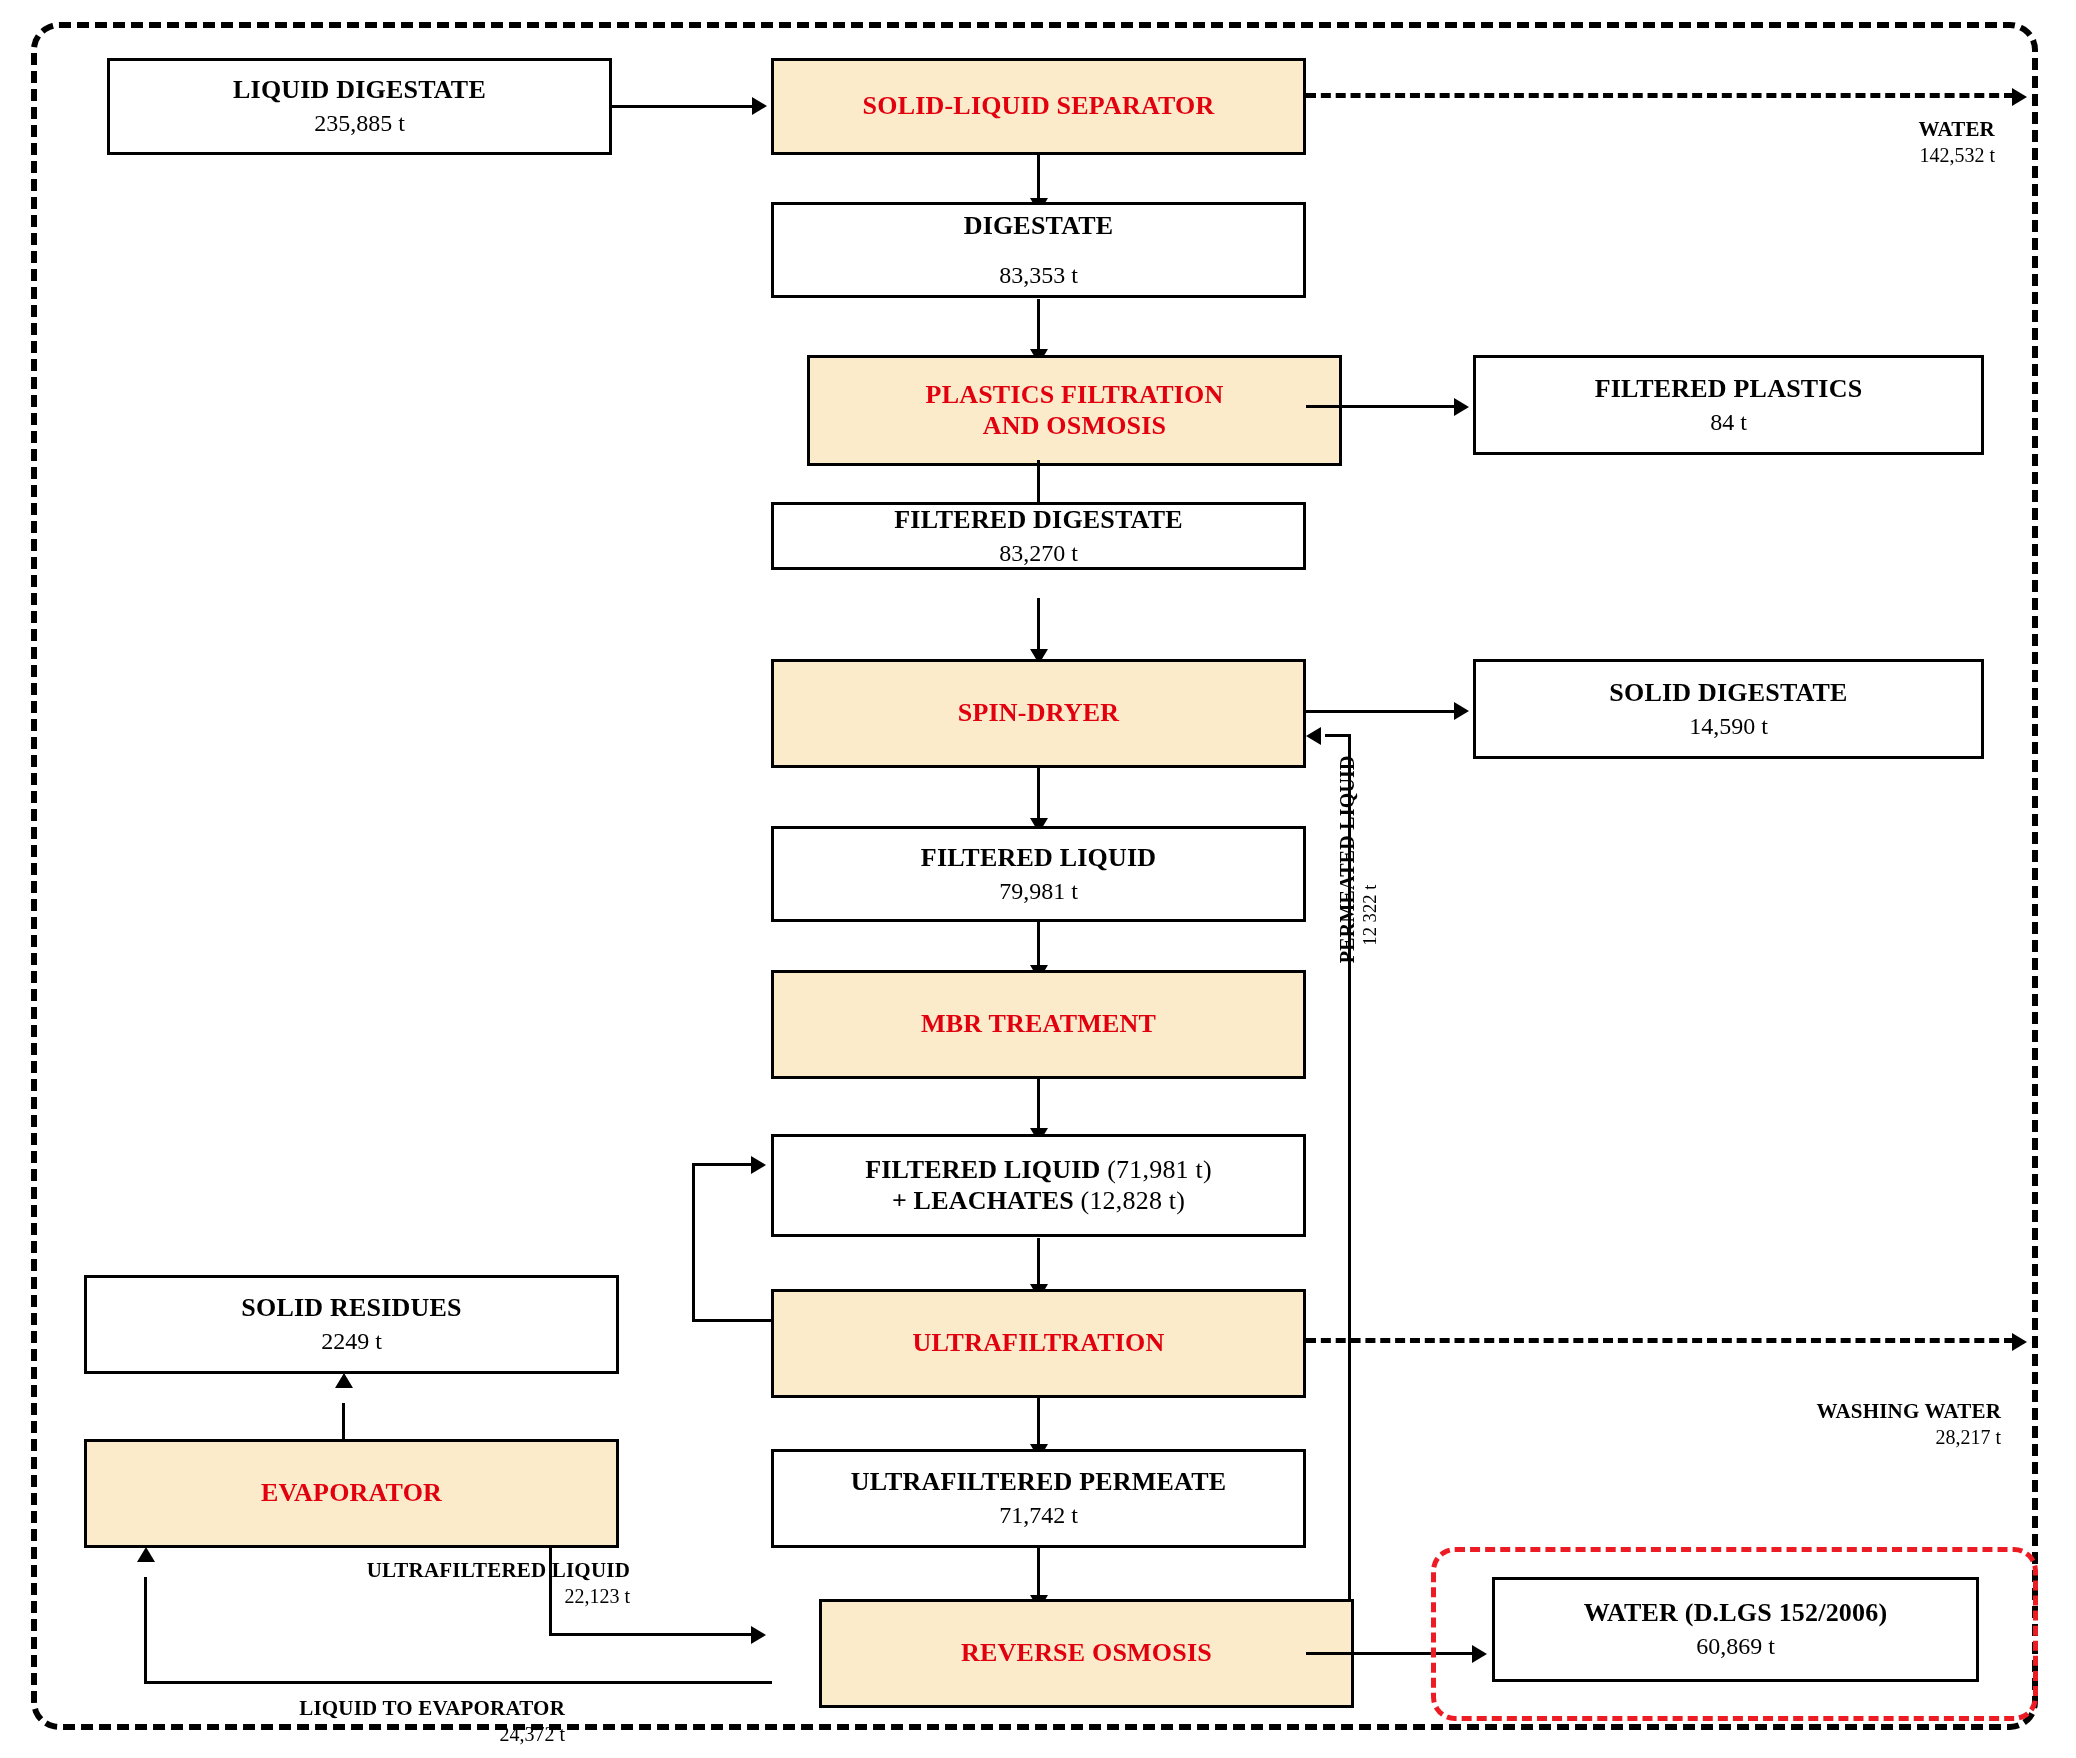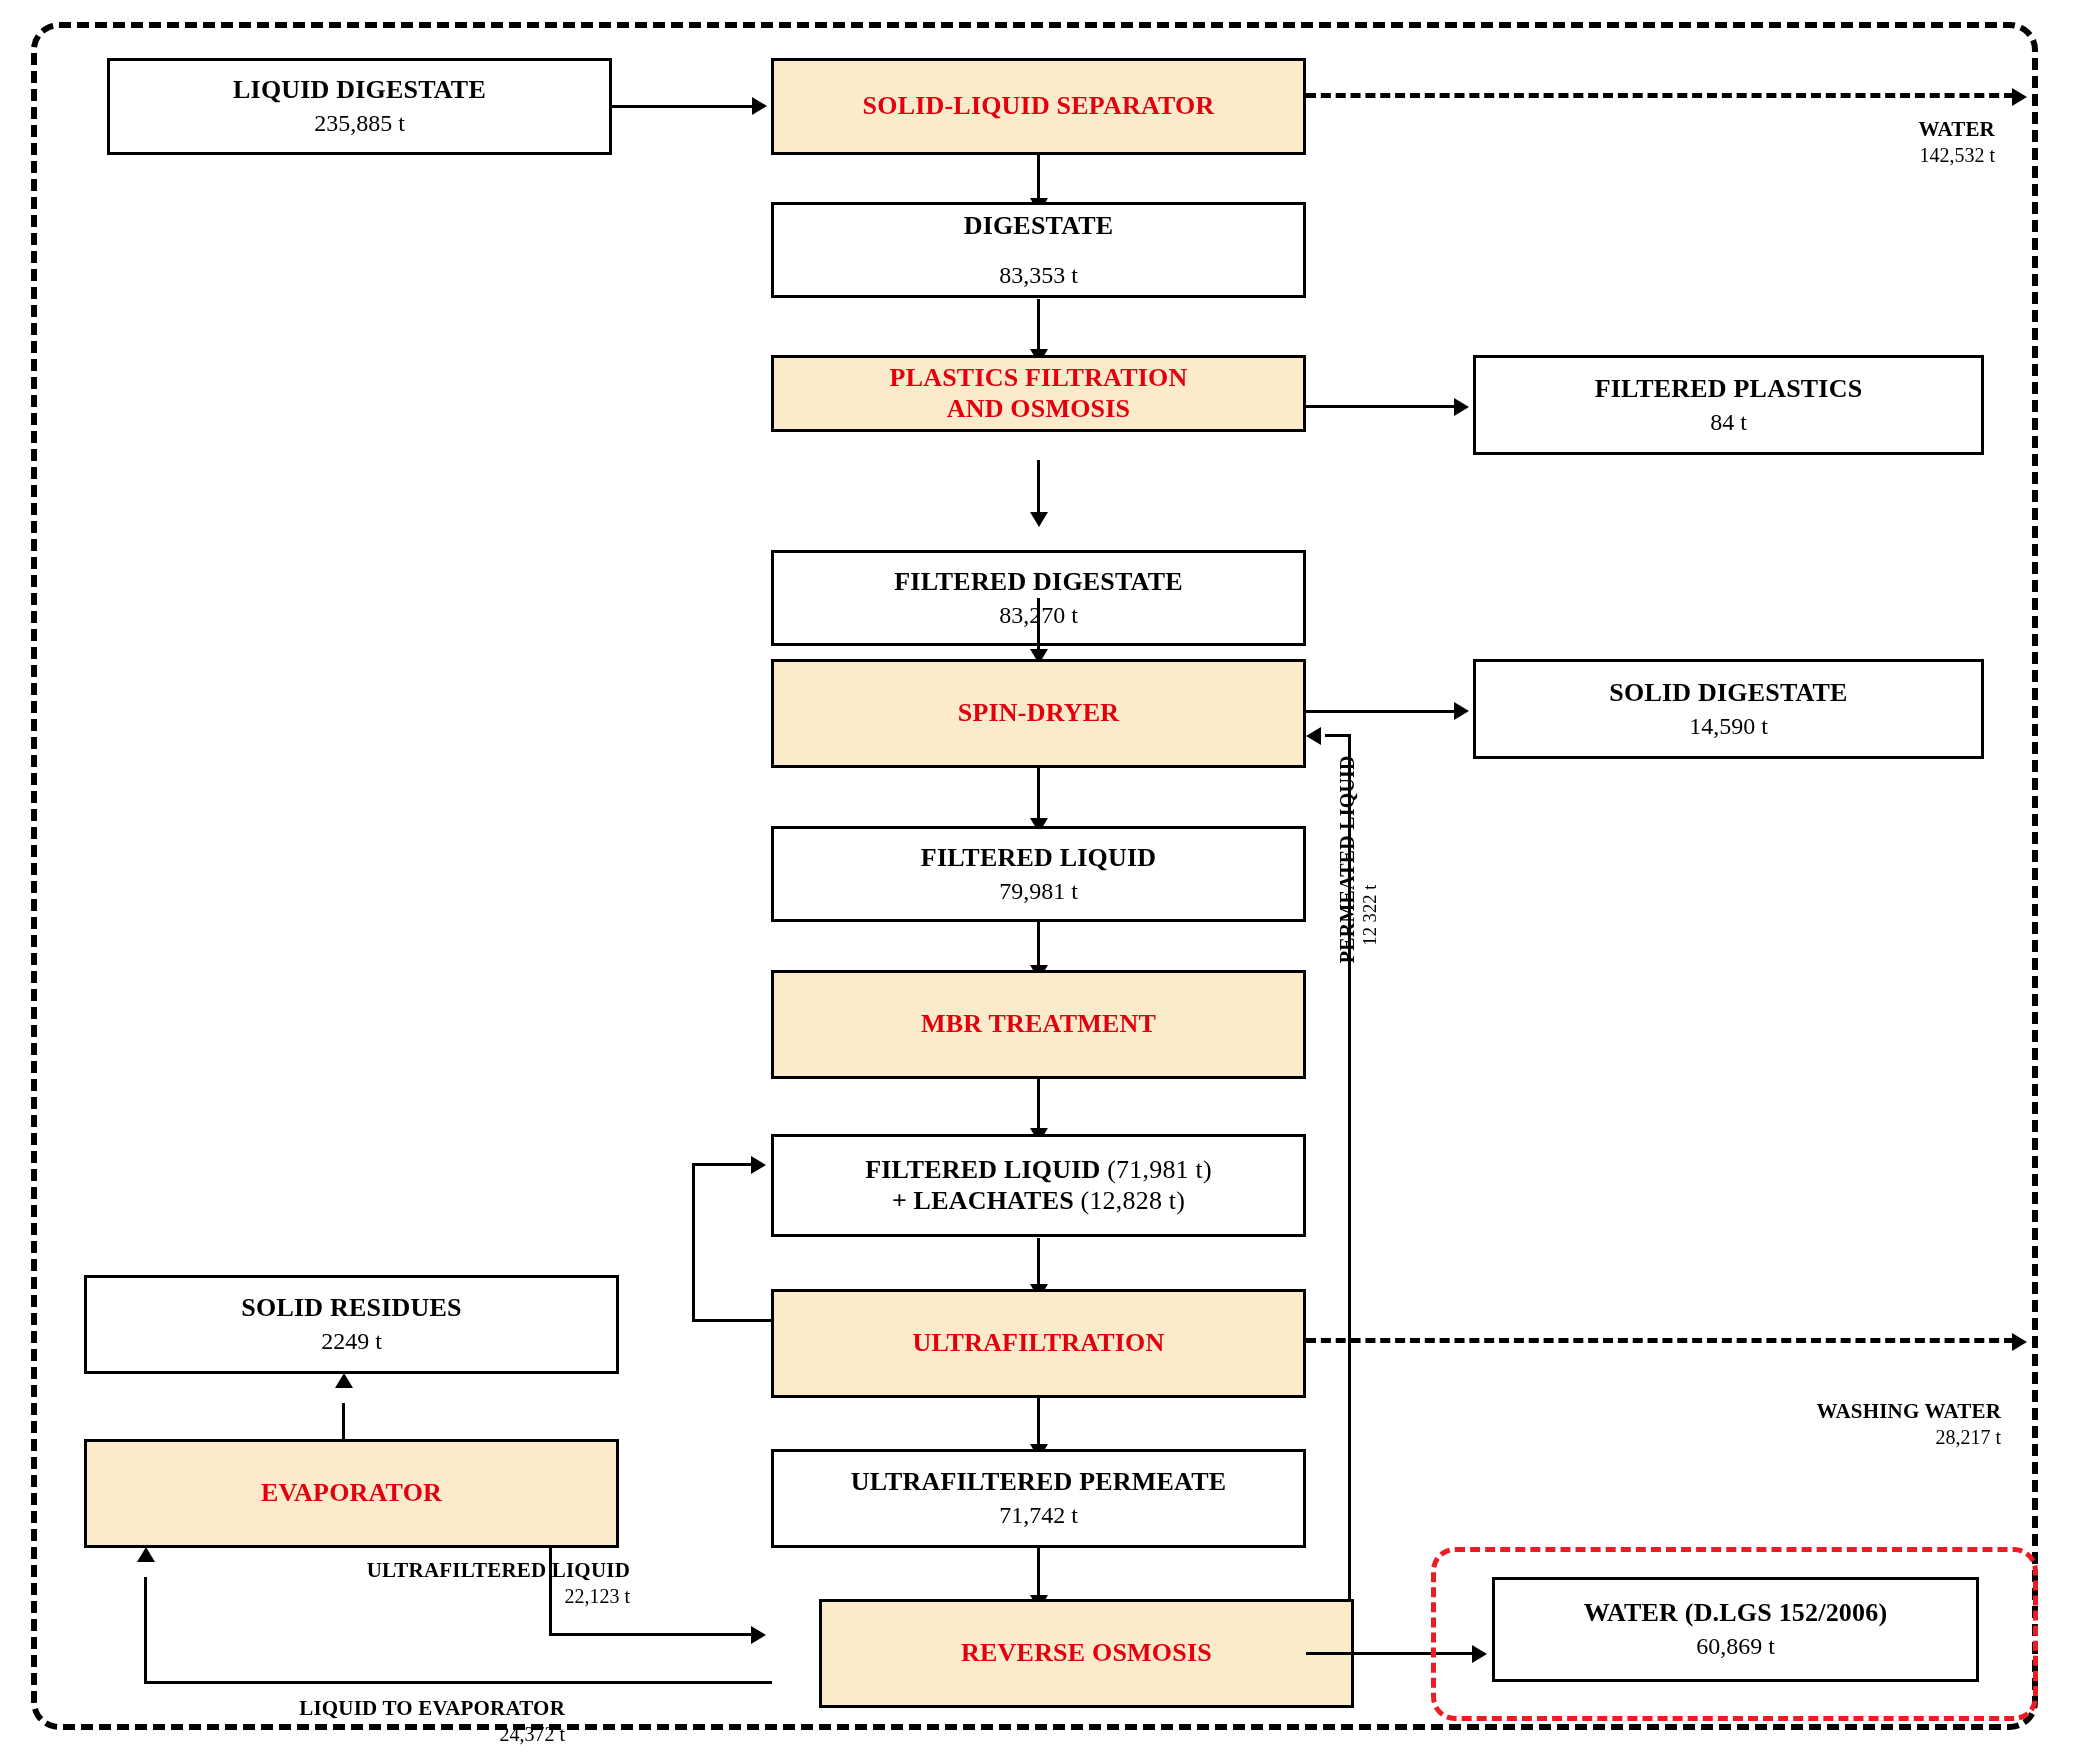--- a/index.html
+++ b/index.html
@@ -82,37 +82,37 @@
   <div class="ln vln" style="left:1037px;top:155px;height:48px;"></div>
   <div class="ah ah-down" style="left:1030px;top:198px;"></div>
 
   <div class="box" style="left:771px;top:202px;width:535px;height:96px;gap:16px;">
     <span class="ttl">DIGESTATE</span>
     <span class="val">83,353 t</span>
   </div>
   <div class="ln vln" style="left:1037px;top:299px;height:55px;"></div>
   <div class="ah ah-down" style="left:1030px;top:349px;"></div>
 
-  <div class="box process" style="left:771px;top:355px;width:535px;height:77px;">
+  <div class="box process" style="left:807px;top:355px;width:535px;height:111px;">
     <span class="ttl">PLASTICS FILTRATION</span>
     <span class="ttl">AND OSMOSIS</span>
   </div>
 
   <div class="ln hln" style="left:1306px;top:405px;width:150px;"></div>
   <div class="ah ah-right" style="left:1454px;top:398px;"></div>
 
   <div class="box" style="left:1473px;top:355px;width:511px;height:100px;">
     <span class="ttl">FILTERED PLASTICS</span>
     <span class="val">84 t</span>
   </div>
 
   <div class="ln vln" style="left:1037px;top:460px;height:57px;"></div>
   <div class="ah ah-down" style="left:1030px;top:512px;"></div>
 
-  <div class="box" style="left:771px;top:502px;width:535px;height:96px;margin-top:48px;">
+  <div class="box" style="left:771px;top:502px;width:535px;height:68px;">
     <span class="ttl">FILTERED DIGESTATE</span>
     <span class="val">83,270 t</span>
   </div>
   <div class="ln vln" style="left:1037px;top:598px;height:55px;"></div>
   <div class="ah ah-down" style="left:1030px;top:649px;"></div>
 
   <div class="box process" style="left:771px;top:659px;width:535px;height:109px;">
     <span class="ttl">SPIN-DRYER</span>
   </div>
 

